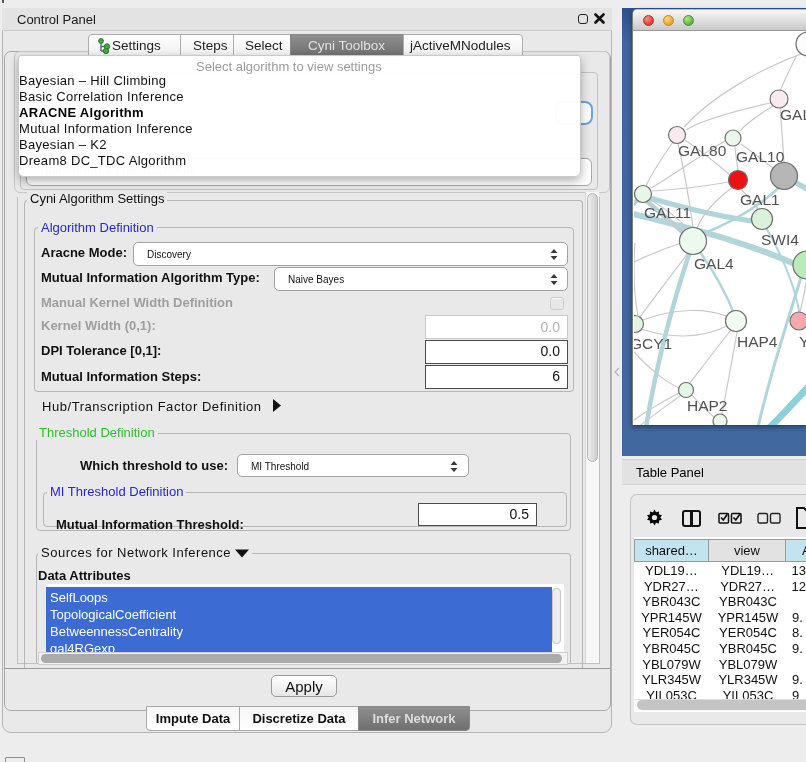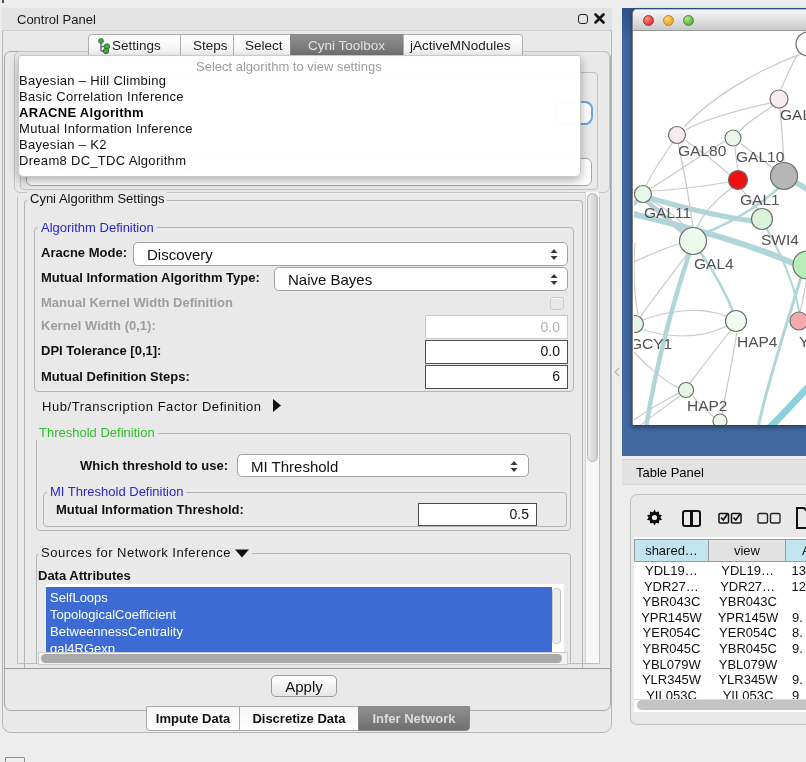--- a/index.html
+++ b/index.html
@@ -1,21 +1,21 @@
 <!DOCTYPE html>
 <html><head>
 <meta charset="utf-8">
 <style>
   * { margin:0; padding:0; box-sizing:border-box; }
   html,body { width:806px; height:762px; overflow:hidden; }
   body { background:#ededed; font-family:"Liberation Sans", sans-serif; position:relative; }
   .abs { position:absolute; }
   .lbl { position:absolute; font-size:13px; font-weight:bold; color:#111; line-height:16px; white-space:nowrap; }
   .glbl { position:absolute; font-size:13px; color:#9e9e9e; font-weight:bold; line-height:16px; white-space:nowrap; }
-  .combo { position:absolute; background:#fff; border:1px solid #a3a3a3; border-radius:5px; font-size:15px; color:#111; white-space:nowrap; }
+  .combo { position:absolute; background:#fff; border:1px solid #a3a3a3; border-radius:5px; font-size:10px; color:#111; white-space:nowrap; }
   .combo .tx { position:absolute; left:13px; top:0; line-height:23px; }
   .field { position:absolute; background:#fff; text-align:right; font-size:13px; padding-right:7px; line-height:18px; }
   .gbox { position:absolute; border:1px solid #b5b5b5; border-radius:4px; }
   .gtitle { position:absolute; font-size:13px; line-height:14px; background:#e9e9e9; padding:0 3px; white-space:nowrap; }
 </style>
 </head>
 <body>
 
   <div class="abs" style="left:2px;top:0;width:2px;height:3px;background:#555;"></div>
 
@@ -88,41 +88,41 @@
       <path d="M4 0 L7.5 4 H0.5 Z" fill="#3a3a3a"></path>
       <path d="M0.5 7 H7.5 L4 11 Z" fill="#3a3a3a"></path>
     </svg>
   </div>
   <div class="glbl" style="left:41px;top:295px;">Manual Kernel Width Definition</div>
   <div class="abs" style="left:550px;top:297px;width:14px;height:13px;background:#e7e7e7;border:1px solid #cccccc;border-radius:3px;box-shadow:inset 0 1px 1px rgba(255,255,255,0.8);"></div>
   <div class="glbl" style="left:41px;top:318px;">Kernel Width (0,1):</div>
   <div class="field" style="left:425px;top:315px;width:143px;height:24px;border:1px solid #c9c9c9;color:#b2b2b2;font-size:14px;line-height:22px;">0.0</div>
   <div class="lbl" style="left:41px;top:343px;">DPI Tolerance [0,1]:</div>
   <div class="field" style="left:425px;top:340px;width:143px;height:24px;border:1.5px solid #4d4d4d;color:#111;font-size:14px;line-height:21px;">0.0</div>
-  <div class="lbl" style="left:41px;top:369px;">Mutual Definition Steps:</div>
+  <div class="lbl" style="left:41px;top:369px;">Mutual Information Steps:</div>
   <div class="field" style="left:425px;top:365px;width:143px;height:24px;border:1.5px solid #4d4d4d;color:#111;font-size:14px;line-height:21px;">6</div>
 
   <div class="abs" style="left:42px;top:399px;font-size:13px;color:#111;line-height:15px;letter-spacing:0.55px;">Hub/Transcription Factor Definition</div>
   <svg class="abs" style="left:272px;top:399px" width="10" height="13" viewBox="0 0 10 13">
     <path d="M1 0 L9 6.5 L1 13 Z" fill="#111"></path>
   </svg>
 
   <div class="gbox" style="left:36px;top:433px;width:535px;height:98px;"></div>
   <div class="gtitle" style="left:36px;top:426px;color:#2fbe2f;">Threshold Definition</div>
   <div class="lbl" style="left:80px;top:458px;">Which threshold to use:</div>
-  <div class="combo" style="left:237px;top:454px;width:292px;height:23px;">
+  <div class="combo" style="left:237px;top:454px;width:232px;height:23px;">
     <span class="tx">MI Threshold</span>
     <svg class="abs" style="right:10px;top:6px" width="8" height="11" viewBox="0 0 8 11">
       <path d="M4 0 L7.5 4 H0.5 Z" fill="#3a3a3a"></path>
       <path d="M0.5 7 H7.5 L4 11 Z" fill="#3a3a3a"></path>
     </svg>
   </div>
   <div class="gbox" style="left:43px;top:492px;width:524px;height:35px;"></div>
   <div class="gtitle" style="left:47px;top:485px;color:#2727cc;">MI Threshold Definition</div>
-  <div class="lbl" style="left:48px;top:502px;padding-left:8px;">Mutual Information Threshold:</div>
+  <div class="lbl" style="left:48px;top:517px;padding-left:8px;">Mutual Information Threshold:</div>
   <div class="field" style="left:418px;top:503px;width:119px;height:23px;border:1.5px solid #4d4d4d;color:#111;font-size:14px;line-height:20px;">0.5</div>
 
   <div class="gbox" style="left:36px;top:553px;width:535px;height:110px;border-bottom:none;border-radius:4px 4px 0 0;"></div>
   <div class="gtitle" style="left:38px;top:546px;color:#111;letter-spacing:0.5px;">Sources for Network Inference <svg style="vertical-align:-1px" width="14" height="9" viewBox="0 0 14 9">
       <path d="M0 0.5 H14 L7 8.5 Z" fill="#111"></path>
     </svg></div>
   <div class="lbl" style="left:38px;top:568px;">Data Attributes</div>
 
   <div class="abs" style="left:46px;top:584px;width:518px;height:70px;background:#fff;"></div>
   <div class="abs" style="left:46px;top:587px;width:506px;height:67px;background:#3b6bd3;"></div>

